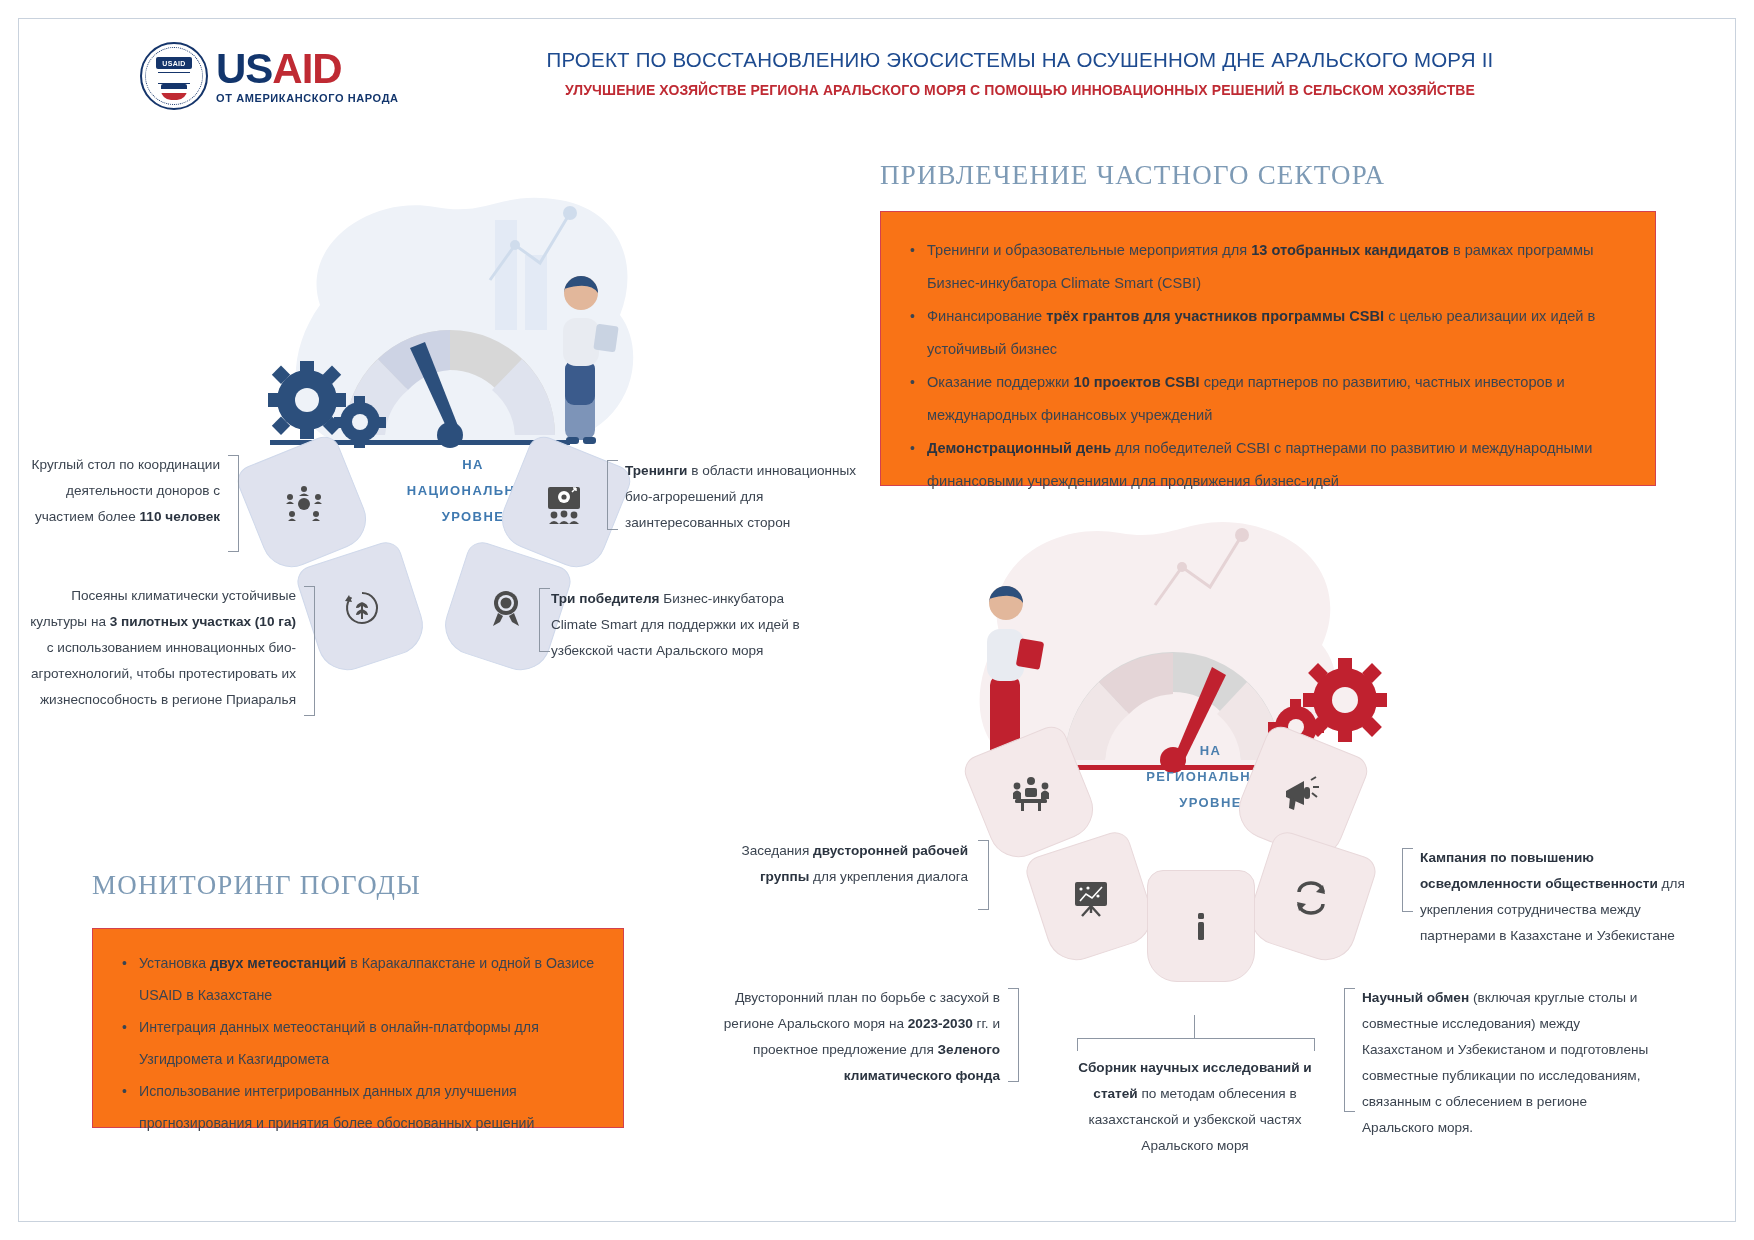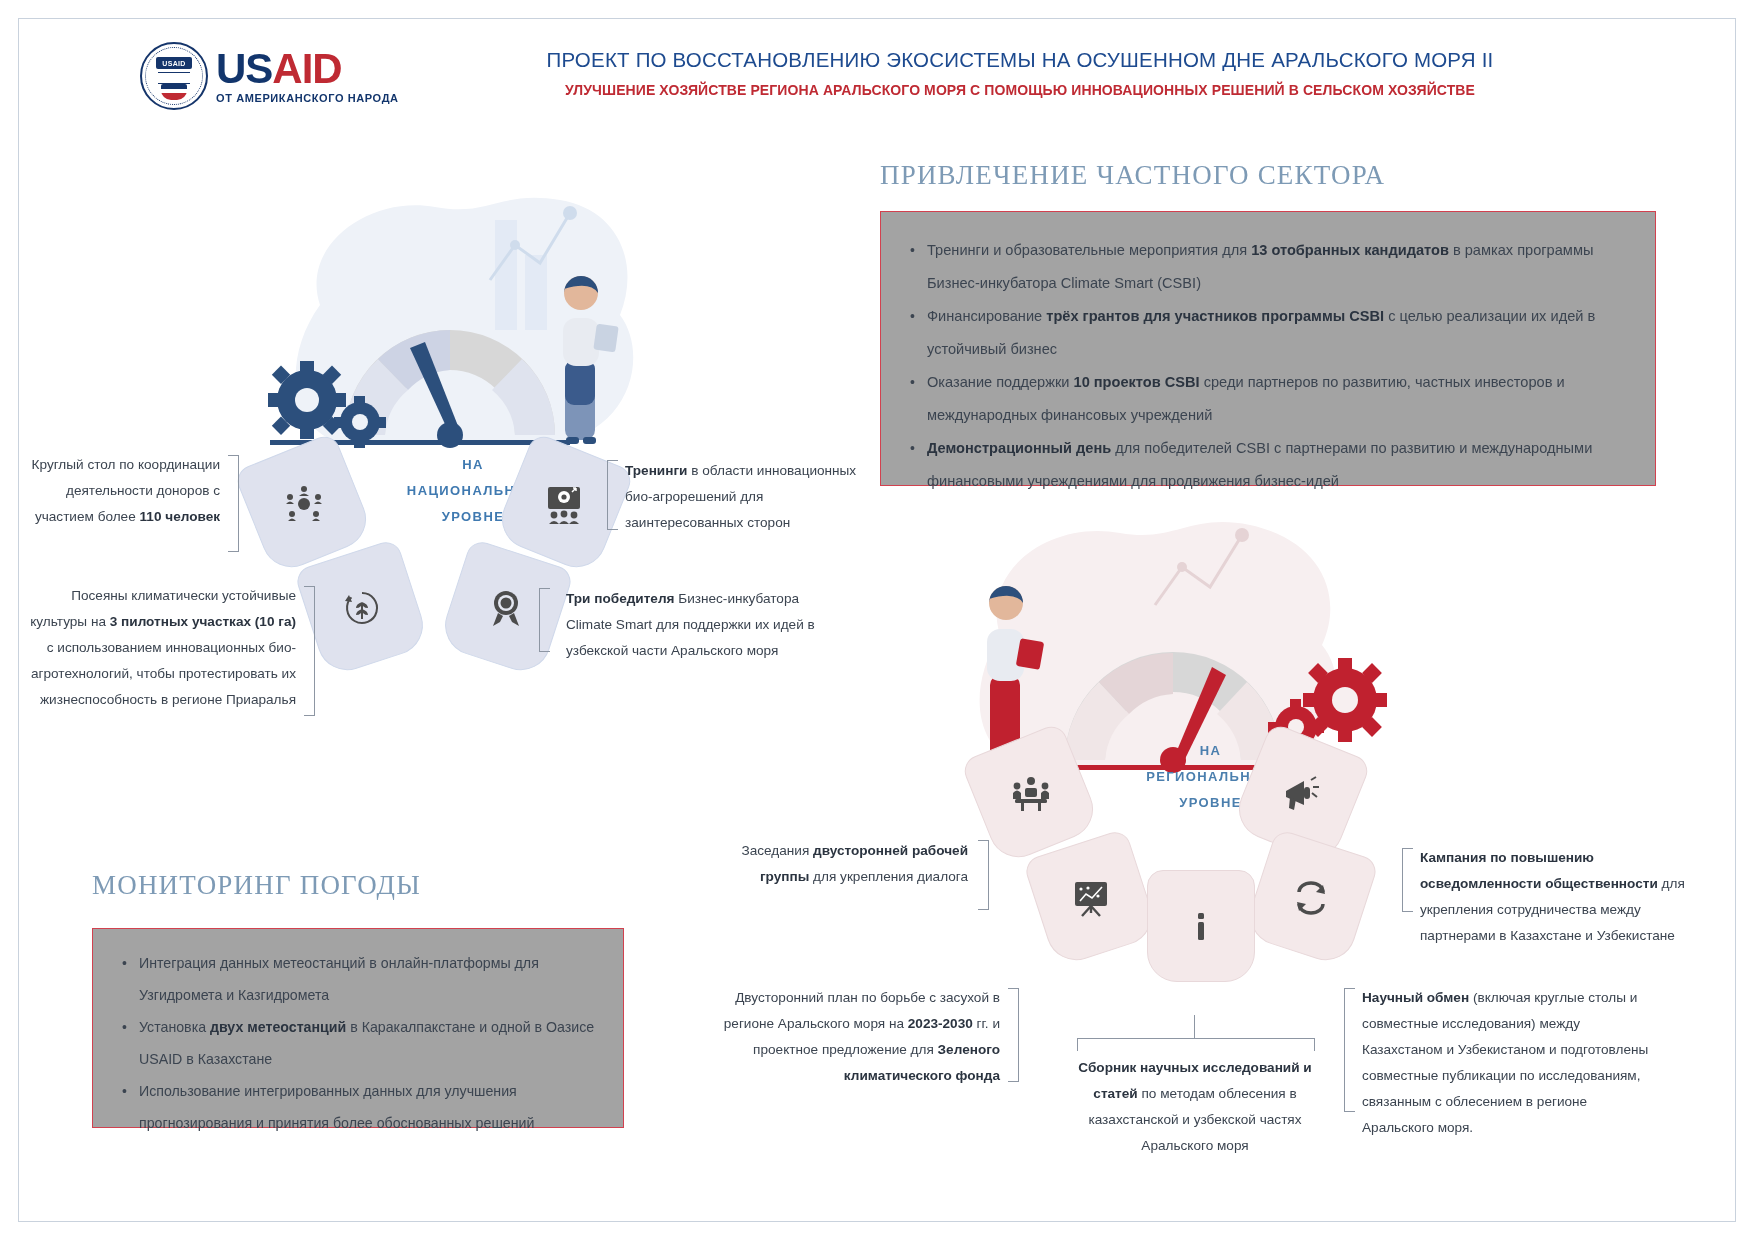--- a/index.html
+++ b/index.html
@@ -90,21 +90,21 @@
     font-size:27px;color:#7d9ab5;letter-spacing:1.2px;
   }
   #title-private{left:880px;top:160px;}
   #title-weather{left:92px;top:870px;}
 
   
   .redbox{
     position:absolute;
     border:1.2px solid #d2414f;
     box-sizing:border-box;
-    background:#a3a3a3;
+    background:#f97316;
   }
   #box-private{left:880px;top:211px;width:776px;height:275px;padding:22px 26px 10px 26px;}
   #box-weather{left:92px;top:928px;width:532px;height:200px;padding:18px 22px 10px 26px;}
 
   .blist{list-style:none;margin:0;padding:0;}
   .blist li{
     position:relative;
     padding-left:20px;
     color:#3b4450;
     font-size:14.6px;
@@ -315,38 +315,38 @@
 
   <div class="anno right" style="left:20px;top:452px;width:200px;"><span>Круглый стол по координации деятельности доноров с участием более </span><span class="b">110 человек</span></div>
   <div class="bracket r" style="left:228px;top:455px;width:10px;height:95px;"></div>
 
   <div class="anno left" style="left:625px;top:458px;width:245px;"><span class="b">Тренинги</span><span> в области инновационных био-агрорешений для заинтересованных сторон</span></div>
   <div class="bracket l" style="left:607px;top:460px;width:10px;height:68px;"></div>
 
   <div class="anno right" style="left:28px;top:583px;width:268px;"><span>Посеяны климатически устойчивые культуры на </span><span class="b">3 пилотных участках (10 га)</span><span> с использованием инновационных био-агротехнологий, чтобы протестировать их жизнеспособность в регионе Приаралья</span></div>
   <div class="bracket r" style="left:304px;top:586px;width:10px;height:128px;"></div>
 
-  <div class="anno left" style="left:566px;top:586px;width:255px;"><span class="b">Три победителя</span><span> Бизнес-инкубатора Climate Smart для поддержки их идей в узбекской части Аральского моря</span></div>
+  <div class="anno left" style="left:551px;top:586px;width:255px;"><span class="b">Три победителя</span><span> Бизнес-инкубатора Climate Smart для поддержки их идей в узбекской части Аральского моря</span></div>
   <div class="bracket l" style="left:539px;top:588px;width:10px;height:62px;"></div>
 
   <div class="sec-title" id="title-private">ПРИВЛЕЧЕНИЕ ЧАСТНОГО СЕКТОРА</div>
   <div class="redbox" id="box-private">
     <ul class="blist">
       <li><span>Тренинги и образовательные мероприятия для </span><span class="b">13 отобранных кандидатов</span><span> в рамках программы Бизнес-инкубатора Climate Smart (CSBI)</span></li>
       <li><span>Финансирование </span><span class="b">трёх грантов для участников программы CSBI</span><span> с целью реализации их идей в устойчивый бизнес</span></li>
       <li><span>Оказание поддержки </span><span class="b">10 проектов CSBI</span><span> среди партнеров по развитию, частных инвесторов и международных финансовых учреждений</span></li>
       <li><span class="b">Демонстрационный день</span><span> для победителей CSBI с партнерами по развитию и международными финансовыми учреждениями для продвижения бизнес-идей</span></li>
     </ul>
   </div>
 
   <div class="sec-title" id="title-weather">МОНИТОРИНГ ПОГОДЫ</div>
   <div class="redbox" id="box-weather">
     <ul class="blist">
+      <li><span>Установка </span><span class="b">двух метеостанций</span><span> в Каракалпакстане и одной в Оазисе USAID в Казахстане</span></li>
       <li><span>Интеграция данных метеостанций в онлайн-платформы для Узгидромета и Казгидромета</span></li>
-      <li><span>Установка </span><span class="b">двух метеостанций</span><span> в Каракалпакстане и одной в Оазисе USAID в Казахстане</span></li>
       <li><span>Использование интегрированных данных для улучшения прогнозирования и принятия более обоснованных решений</span></li>
     </ul>
   </div>
 
   <div class="illus" style="left:960px;top:495px;width:460px;height:300px;">
     <svg width="460" height="300" viewBox="0 0 460 300">
       <path d="M40 140 C20 75 90 25 160 38 C215 48 230 18 290 30 C360 45 385 100 362 150 C395 190 370 265 295 272 L70 272 C15 262 5 195 40 140 Z" fill="#f7eff0"></path>
       <polyline points="195,110 222,72 250,92 282,40" fill="none" stroke="#e5d3d5" stroke-width="3"></polyline>
       <circle cx="282" cy="40" r="7" fill="#e5d3d5"></circle>
       <circle cx="222" cy="72" r="5" fill="#e5d3d5"></circle>

